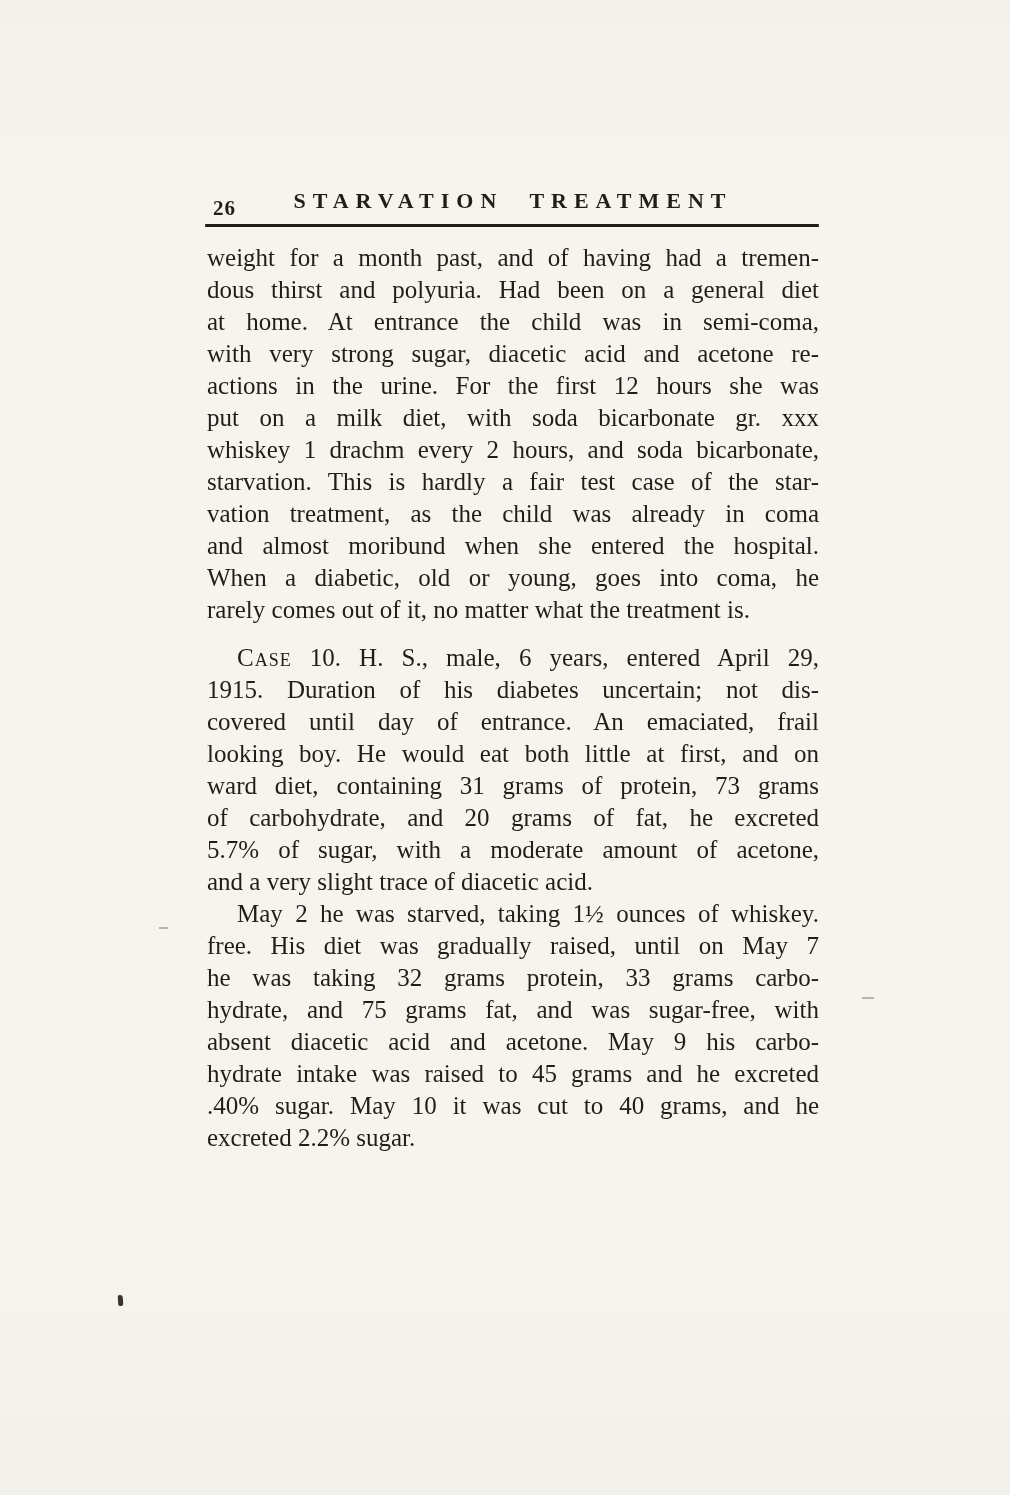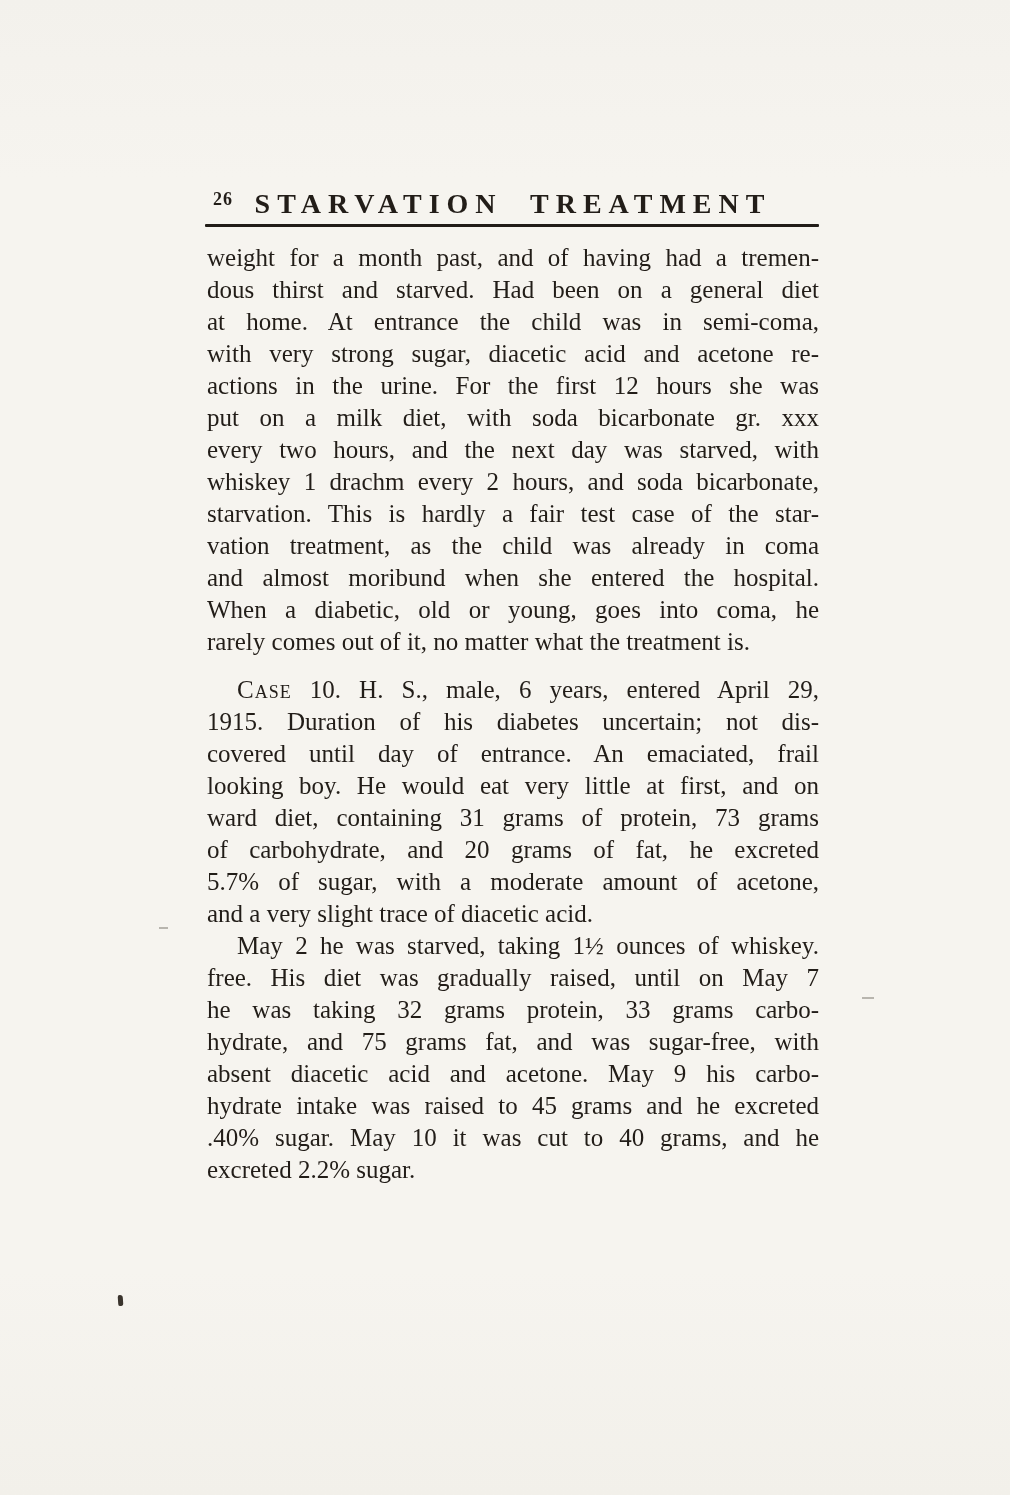--- a/index.html
+++ b/index.html
@@ -21,32 +21,32 @@
   .header-row {
     position: absolute;
     top: 188px;
     left: 207px;
     width: 612px;
     height: 30px;
   }
   .page-number {
     position: absolute;
     left: 6px;
-    top: 1px;
-    font-size: 18px;
+    top: 8px;
+    font-size: 21px;
     font-weight: bold;
     letter-spacing: 1px;
   }
   .running-title {
     position: absolute;
     left: 0;
     right: 0;
     top: 0;
     text-align: center;
-    font-size: 28px;
+    font-size: 22px;
     font-weight: bold;
     letter-spacing: 7px;
     word-spacing: 14px;
     white-space: nowrap;
   }
   .header-rule {
     position: absolute;
     top: 224px;
     left: 205px;
     width: 614px;
@@ -112,38 +112,37 @@
   <div class="header-row">
     <span class="page-number">26</span>
     <span class="running-title">STARVATION TREATMENT</span>
   </div>
 
   <div class="header-rule"></div>
 
   <div class="text-block">
       <div class="paragraph">
         <div class="line">weight for a month past, and of having had a tremen-</div>
-        <div class="line">dous thirst and starved.  Had been on a general diet</div>
+        <div class="line">dous thirst and polyuria.  Had been on a general diet</div>
         <div class="line">at home.  At entrance the child was in semi-coma,</div>
         <div class="line">with very strong sugar, diacetic acid and acetone re-</div>
         <div class="line">actions in the urine.  For the first 12 hours she was</div>
         <div class="line">put on a milk diet, with soda bicarbonate gr. xxx</div>
-        <div class="line">every two hours, and the next day was starved, with</div>
         <div class="line">whiskey 1 drachm every 2 hours, and soda bicarbonate,</div>
         <div class="line">starvation.  This is hardly a fair test case of the star-</div>
         <div class="line">vation treatment, as the child was already in coma</div>
         <div class="line">and almost moribund when she entered the hospital.</div>
         <div class="line">When a diabetic, old or young, goes into coma, he</div>
         <div class="line last">rarely comes out of it, no matter what the treatment is.</div>
       </div>
       <div class="paragraph spaced">
         <div class="line indent"><span class="smallcaps">Case</span> 10.  H. S., male, 6 years, entered April 29,</div>
         <div class="line">1915.  Duration of his diabetes uncertain; not dis-</div>
         <div class="line">covered until day of entrance.  An emaciated, frail</div>
-        <div class="line">looking boy.  He would eat very little at first, and on</div>
+        <div class="line">looking boy.  He would eat both little at first, and on</div>
         <div class="line">ward diet, containing 31 grams of protein, 73 grams</div>
         <div class="line">of carbohydrate, and 20 grams of fat, he excreted</div>
         <div class="line">5.7% of sugar, with a moderate amount of acetone,</div>
         <div class="line last">and a very slight trace of diacetic acid.</div>
       </div>
       <div class="paragraph">
         <div class="line indent">May 2 he was starved, taking 1½ ounces of whiskey.</div>
         <div class="line">free.  His diet was gradually raised, until on May 7</div>
         <div class="line">he was taking 32 grams protein, 33 grams carbo-</div>
         <div class="line">hydrate, and 75 grams fat, and was sugar-free, with</div>

